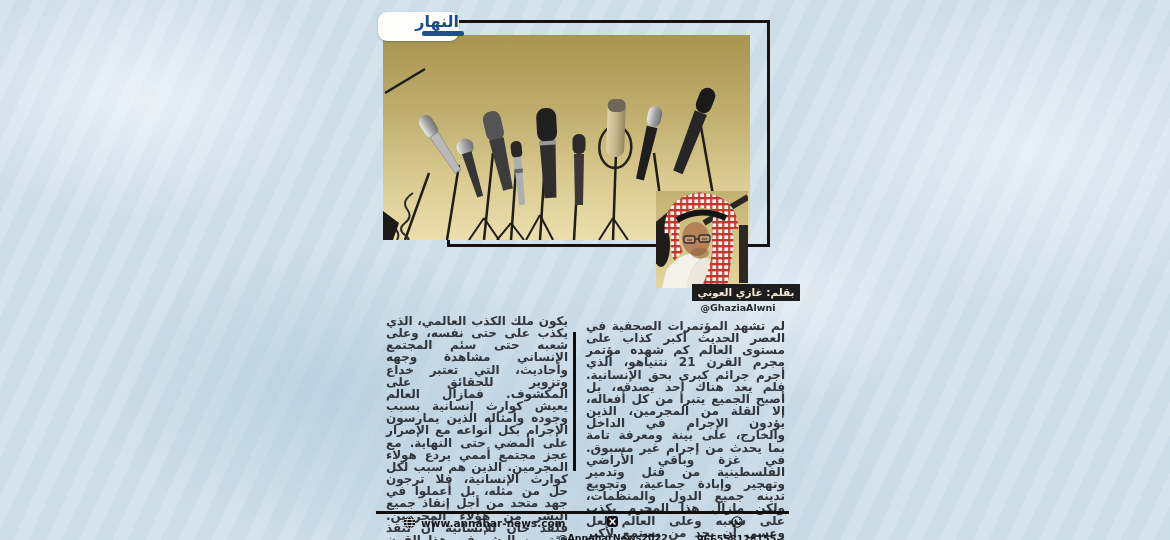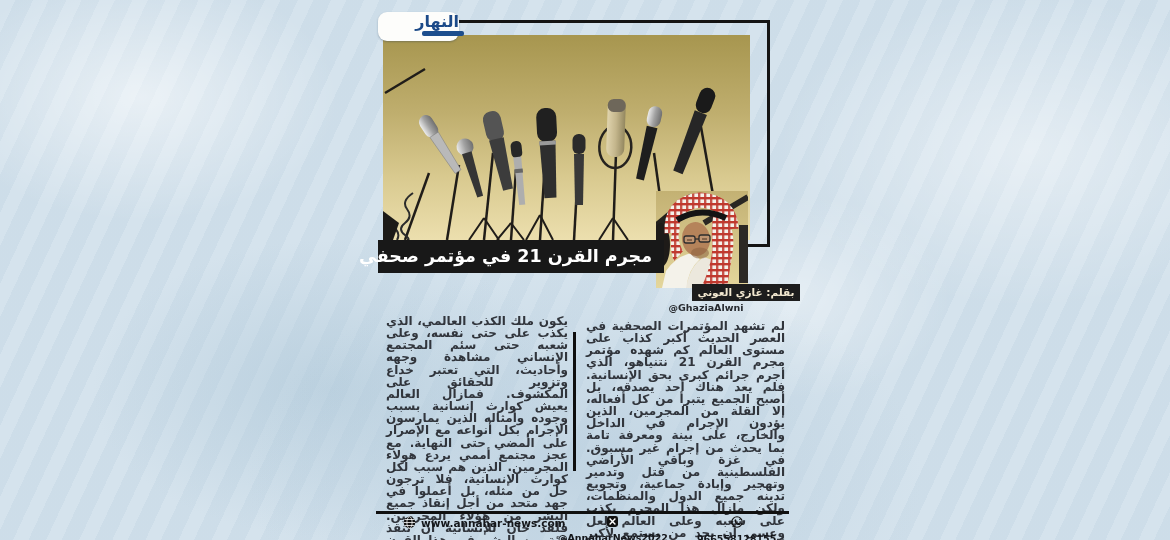--- a/index.html
+++ b/index.html
@@ -82,21 +82,21 @@
     background: #1d1d1d;
     color: #f2e8d0;
     direction: rtl;
     font-size: 10.5px; font-weight: bold;
     line-height: 17px;
     text-align: center;
     z-index: 5;
     margin-left: 40px;
   }
   .twitter-handle {
-    position: absolute; left: 652px; top: 302px;
+    position: absolute; left: 684px; top: 302px;
     width: 108px;
     text-align: center;
     font-size: 9.5px; font-weight: bold; color: #26292e;
   }
 
   .col {
     position: absolute;
     direction: rtl;
     text-align: justify;
     text-align-last: right;
@@ -257,23 +257,20 @@
       </g>
       <path d="M31,49 L36,49 M46,48 L51,48" stroke="#4a3322" stroke-width="1"></path>
     </svg>
   </div>
 
   <div class="logo-badge">
     <div class="logo-word">النهار</div>
     <div class="logo-strip"></div>
   </div>
 
-  <div class="headline-bar">
-    <span>مجرم القرن 21 في مؤتمر صحفي</span>
-  </div>
 
   <div class="byline-bar">
     <span>بقلم: غازي العوني</span>
   </div>
   <div class="twitter-handle">@GhaziaAlwni</div>
 
   <div class="col col-right">لم تشهد المؤتمرات الصحفية في العصر الحديث أكبر كذاب على مستوى العالم كم شهده مؤتمر مجرم القرن 21 نتنياهو، الذي أجرم جرائم كبرى بحق الإنسانية. فلم يعد هناك أحد يصدقه، بل أصبح الجميع يتبرأ من كل أفعاله، إلا القلة من المجرمين، الذين يؤدون الإجرام في الداخل والخارج، على بينة ومعرفة تامة بما يحدث من إجرام غير مسبوق. في غزة وباقي الأراضي الفلسطينية من قتل وتدمير وتهجير وإبادة جماعية، وتجويع تدينه جميع الدول والمنظمات، ولكن مازال هذا المجرم يكذب على شعبه وعلى العالم لعل وعسى أن يجد من يستمع لأكبر أكاذيب عرفتها البشرية. فلقد حقق إنجاز ربما لم يكن لغيره من البشر في حصوله على أكبر كذاب، واستحق أن</div>
   <div class="col-divider"></div>
   <div class="col col-left">يكون ملك الكذب العالمي، الذي يكذب على حتى نفسه، وعلى شعبه حتى سئم المجتمع الإنساني مشاهدة وجهه وأحاديث، التي تعتبر خداع وتزوير للحقائق على المكشوف. فمازال العالم يعيش كوارث إنسانية بسبب وجوده وأمثاله الذين يمارسون الإجرام بكل أنواعه مع الإصرار على المضي حتى النهاية. مع عجز مجتمع أممي يردع هولاء المجرمين. الذين هم سبب لكل كوارث الإنسانية، فلا ترجون حل من مثله، بل أعملوا في جهد متحد من أجل إنقاذ جميع البشر من هؤلاء المجرمين. فلقد حان للإنسانية أن تنقذ فئة من البشر في هذا القرن كما أنقذت فئة أيضا في القرن العشرين من حركة نازية لا تنتمي للمجتمع الإنساني بل للتطرف وانتهاك كل القيم والمبادئ.</div>
 

